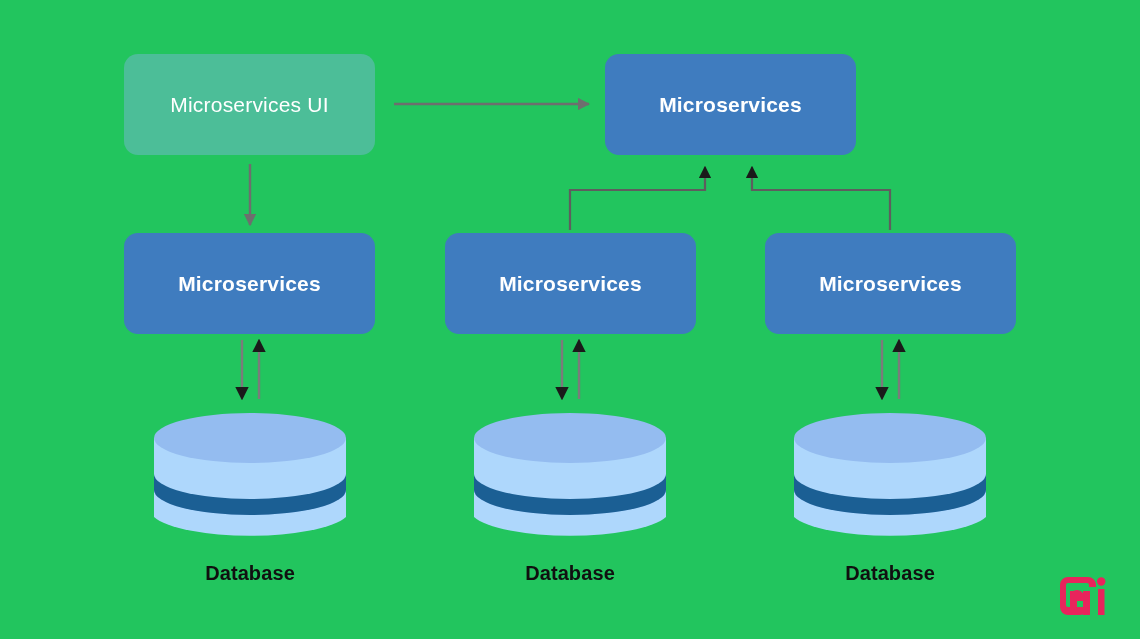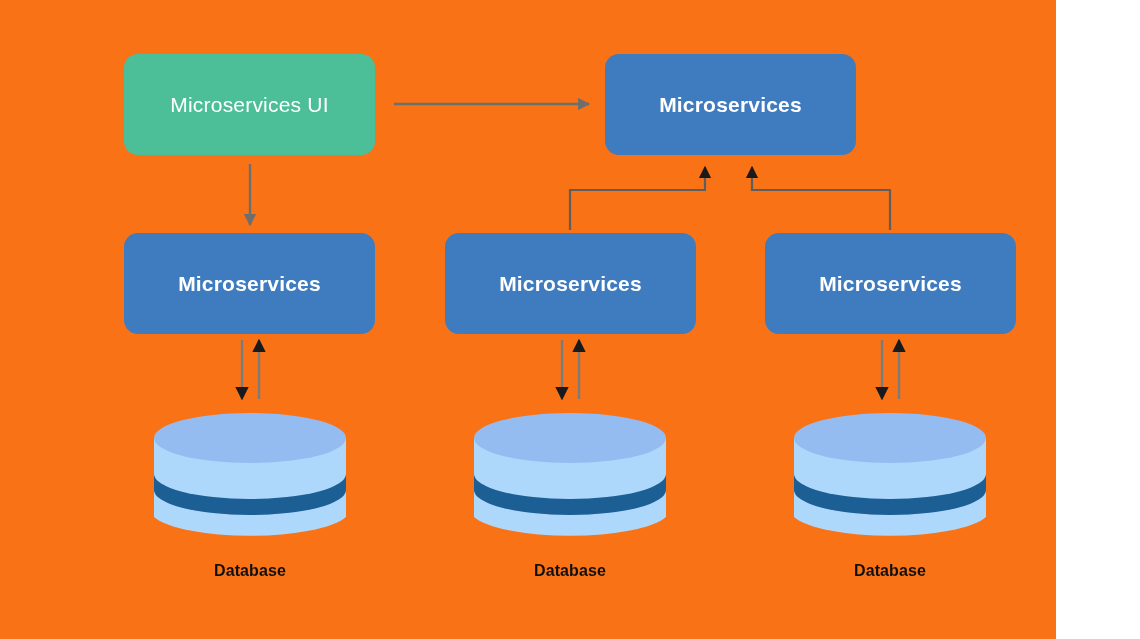--- a/index.html
+++ b/index.html
@@ -5,23 +5,23 @@
   html, body {
     margin: 0;
     padding: 0;
     background: #ffffff;
   }
   body {
     font-family: "Liberation Sans", sans-serif;
   }
   #canvas {
     position: relative;
-    width: 1056px;
+    width: 1140px;
     height: 639px;
-    background: #f97316;
+    background: #22c55e;
     overflow: hidden;
   }
   .node-box {
     position: absolute;
     border-radius: 14px;
     display: flex;
     align-items: center;
     justify-content: center;
     color: #ffffff;
     font-size: 21px;
@@ -32,21 +32,21 @@
   .node-box.green { background: #4CBE98; }
   .node-box.blue  { background: #3F7CBF; font-weight: bold; }
 
   .db-group {
     position: absolute;
   }
   .db-label {
     position: absolute;
     width: 100%;
     text-align: center;
-    font-size: 16px;
+    font-size: 20px;
     font-weight: 600;
     color: #101010;
     letter-spacing: 0.1px;
   }
   svg.edges {
     position: absolute;
     left: 0;
     top: 0;
     width: 1140px;
     height: 639px;

